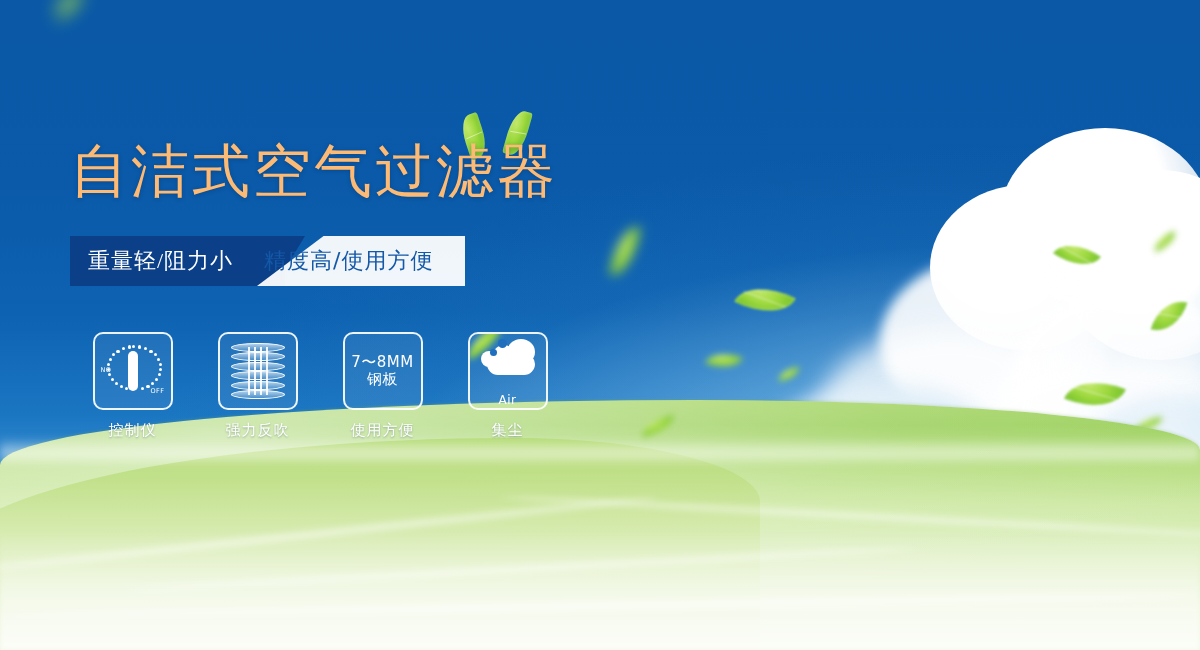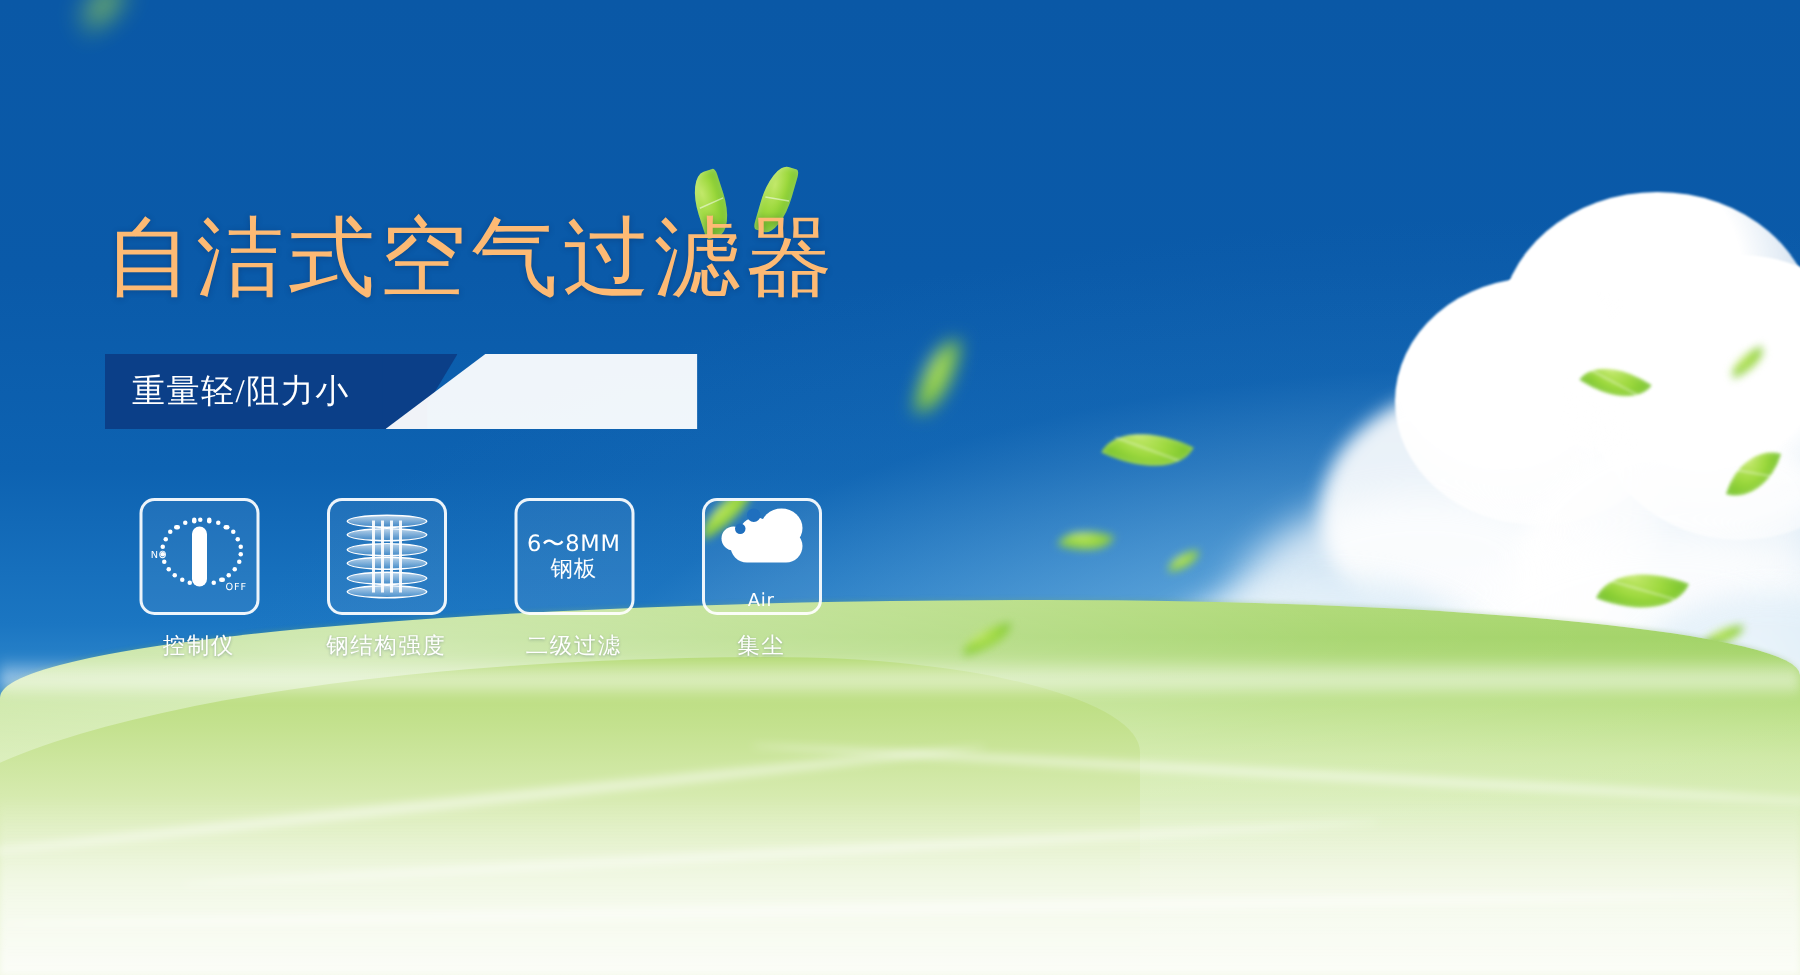--- a/index.html
+++ b/index.html
@@ -274,20 +274,21 @@
   </div>
 
   <div class="title">自洁式空气过滤器</div>
 
   <div class="subbar">
     <div class="sub-left"></div>
     <div class="sub-wedge"></div>
     <div class="sub-right"></div>
   </div>
   <div class="sub-left-text" style="left:88px;top:236px;">重量轻/阻力小</div>
+  <div class="sub-right-text" style="top:236px;">精度高/使用方便</div>
 
   <div class="features">
 
     <div class="feat">
       <div class="feat-box">
         <div class="gauge">
           <div class="dot" style="left:30.0px;top:3.0px;"></div>
           <div class="dot" style="left:36.4px;top:3.4px;"></div>
           <div class="dot" style="left:42.5px;top:4.9px;"></div>
           <div class="dot" style="left:47.9px;top:7.5px;"></div>
@@ -329,29 +330,29 @@
           <div class="ring" style="top:18.8px;"></div>
           <div class="ring" style="top:28.2px;"></div>
           <div class="ring" style="top:37.6px;"></div>
           <div class="ring" style="top:47px;"></div>
           <div class="bar" style="left:17px;top:4px;height:48px;"></div>
           <div class="bar" style="left:23px;top:4px;height:48px;"></div>
           <div class="bar" style="left:29px;top:4px;height:48px;"></div>
           <div class="bar" style="left:35px;top:4px;height:48px;"></div>
         </div>
       </div>
-      <div class="feat-label">钢结构强度</div>
+      <div class="feat-label">强力反吹</div>
     </div>
 
     <div class="feat">
       <div class="feat-box">
-        <div class="feat-text">6〜8MM</div>
+        <div class="feat-text">7〜8MM</div>
         <div class="feat-text">钢板</div>
       </div>
-      <div class="feat-label">二级过滤</div>
+      <div class="feat-label">使用方便</div>
     </div>
 
     <div class="feat">
       <div class="feat-box" style="overflow:hidden;">
         <div class="leaf b2" style="left:-8px;top:-2px;width:46px;height:18px;transform:rotate(-30deg);"></div>
         <div class="cloudicon">
           <div class="cb" style="left:30px;top:4px;width:28px;height:26px;"></div>
           <div class="cb" style="left:16px;top:10px;width:22px;height:21px;"></div>
           <div class="cb" style="left:4px;top:16px;width:16px;height:16px;"></div>
           <div class="cbase"></div>

